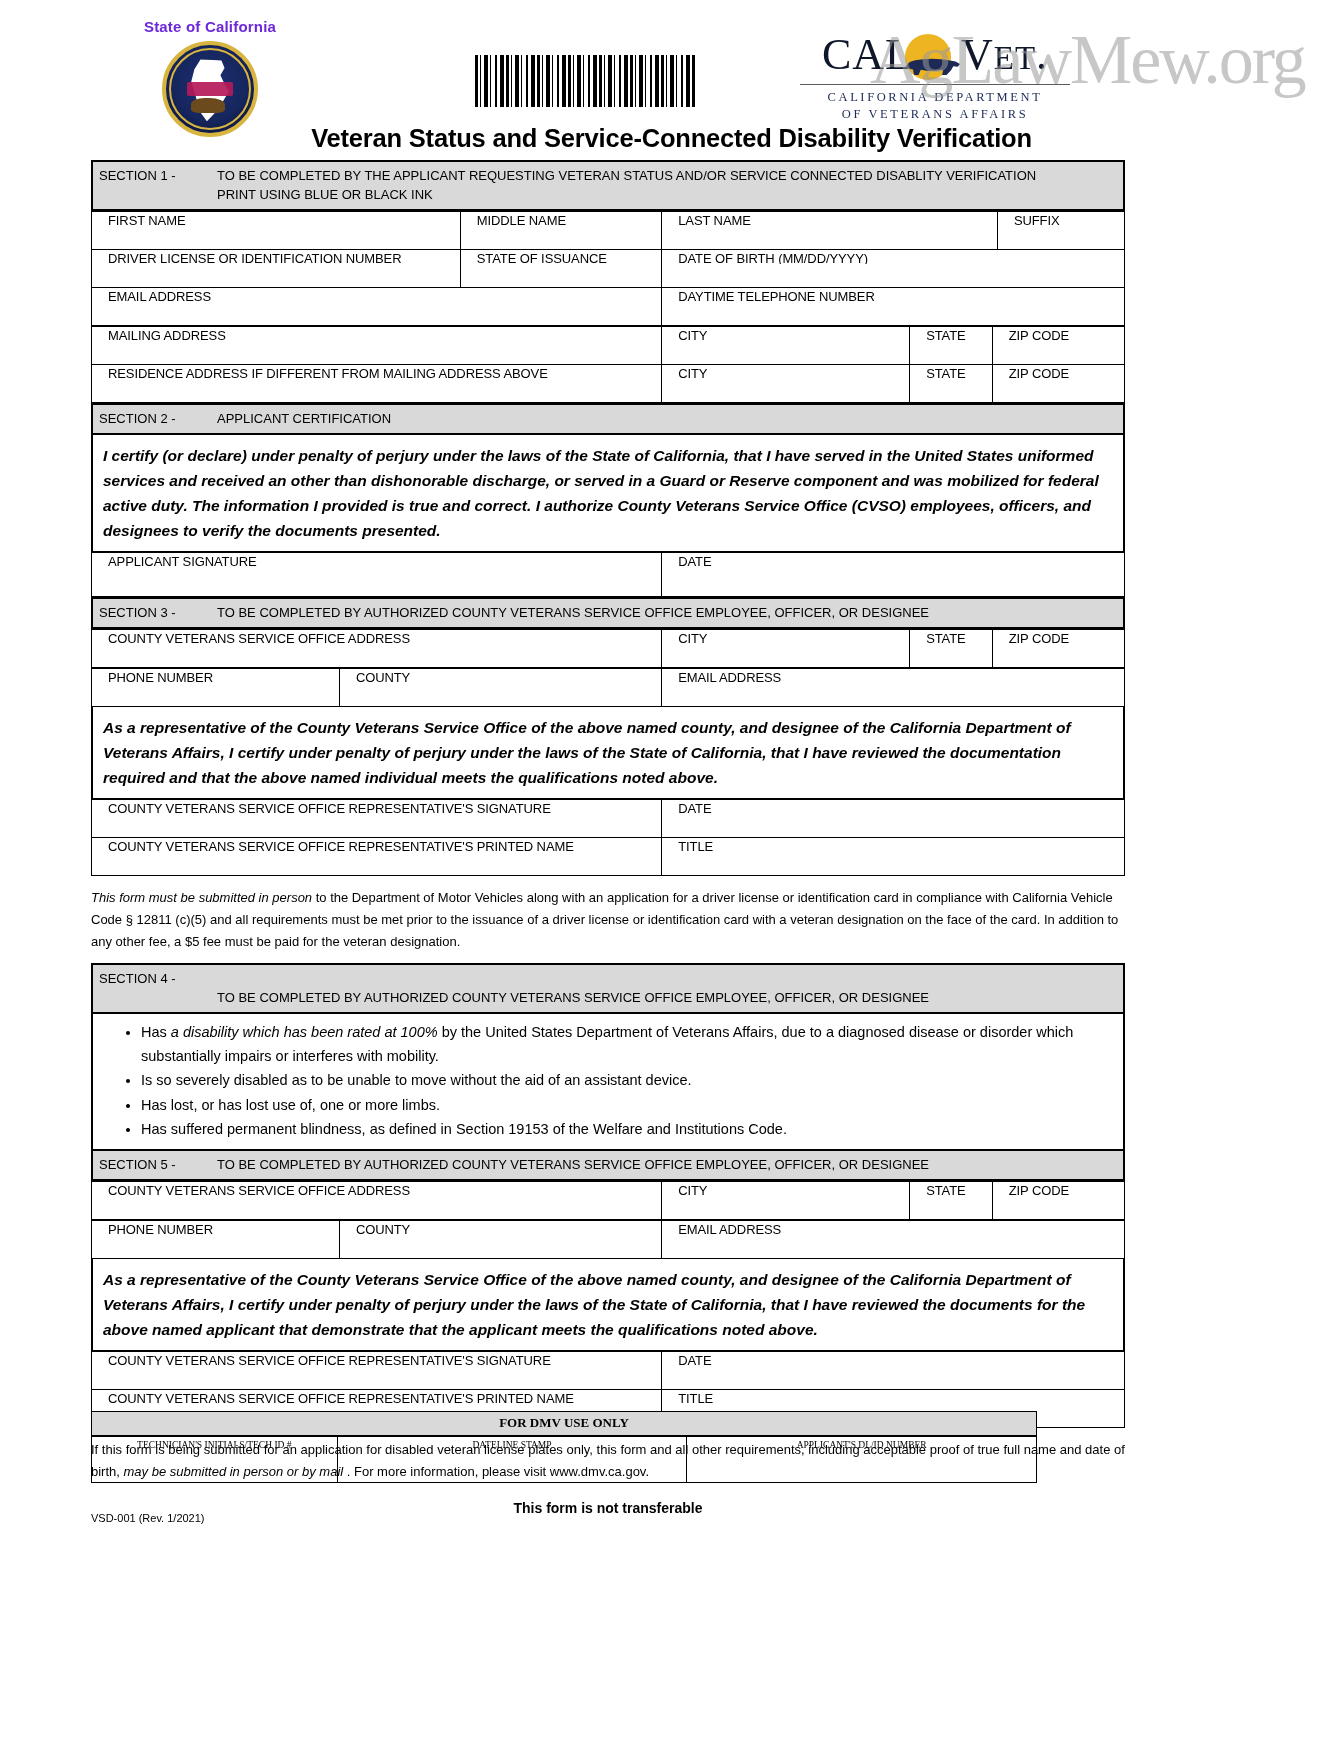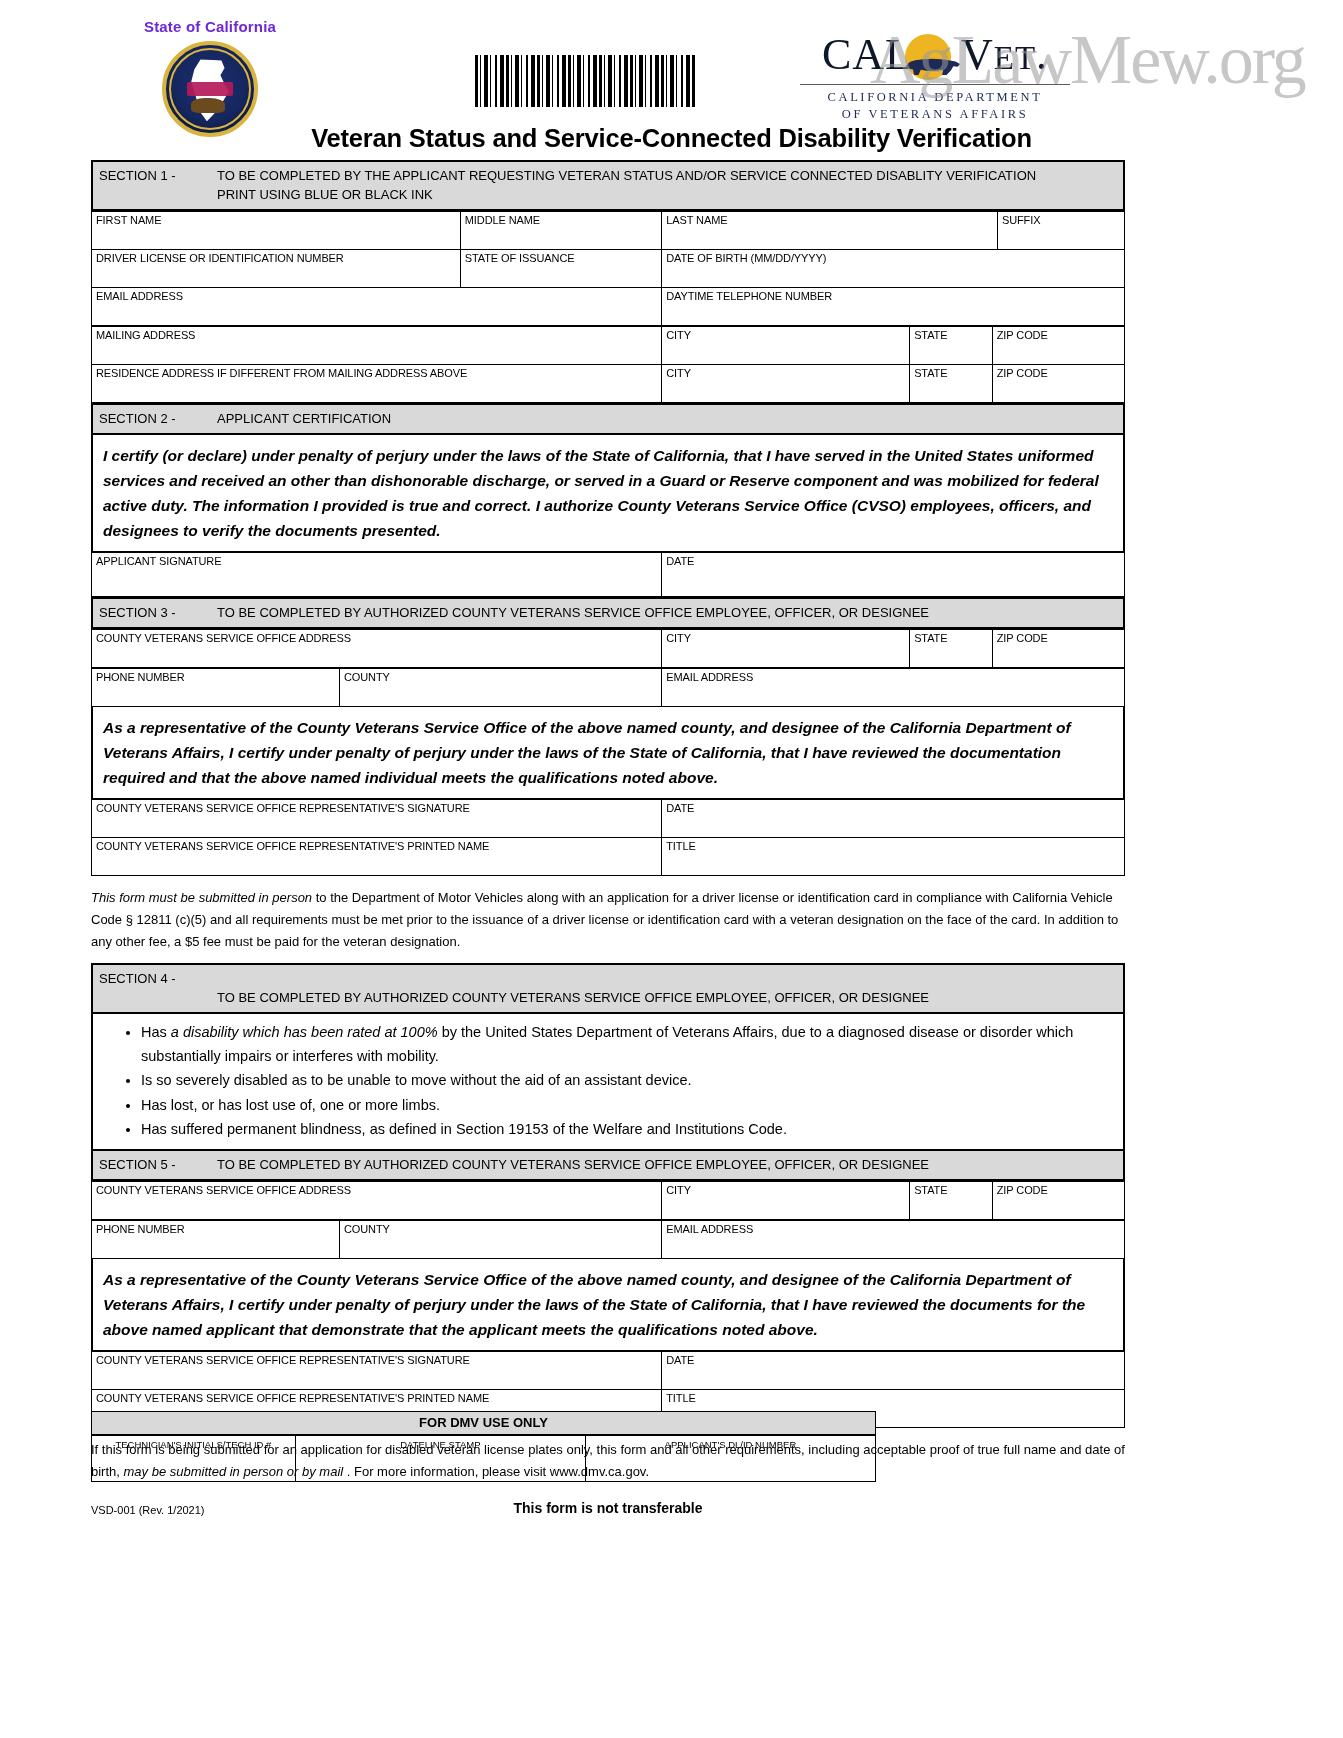--- a/index.html
+++ b/index.html
@@ -65,46 +65,46 @@
   
   .form { position:absolute; left:91px; top:160px; width:1034px; }
   .sec-head { background:#d9d9d9; border:2px solid #000; border-bottom:2px solid #000;
               padding:4px 6px 5px; }
   .sec-line { display:flex; font-size:13px; font-weight:normal; line-height:19px; }
   .sec-no { width:118px; flex:none; }
   .sec-line.indent { padding-left:118px; }
 
   table.grid { width:100%; border-collapse:collapse; table-layout:fixed; }
   table.grid td { border:1px solid #000; vertical-align:top; padding:3px 4px 0; height:38px; }
-  .fl { font-size:11px; line-height:11px; letter-spacing:-.1px; white-space:nowrap;
-        overflow:hidden; display:block; }
+  .fl { font-size:13px; line-height:11px; letter-spacing:-.1px; white-space:nowrap;
+        overflow:hidden; display:block;margin-left:12px; }
 
   .cert { border-left:2px solid #000; border-right:2px solid #000; border-bottom:1px solid #000;
           padding:8px 8px 8px 10px; font-style:italic; font-weight:bold; font-size:15.5px;
           line-height:25px; }
 
   .para { font-size:13px; font-weight:normal; line-height:22px; margin:11px 0 0; }
   .para i { font-style:italic; }
 
   .s4body { border-left:2px solid #000; border-right:2px solid #000; padding:4px 8px 6px 6px;
             font-size:14.5px; line-height:23px; }
   .s4body ul { margin:3px 0 0; padding-left:42px; list-style:disc; }
   .s4body li { margin-bottom:1px; line-height:23.5px; }
   .s4body li i { font-style:italic; }
 
   
-  .dmv { position:absolute; left:91px; top:1411px; width:785px; }
+  .dmv { position:absolute; left:91px; top:1411px; width:946px;font-family:Liberation Serif, serif; }
   .dmv-title { background:#d9d9d9; border:1px solid #000; text-align:center;
                font-size:13px; font-weight:bold; padding:3px 0 4px; }
   table.dmv-grid { width:100%; border-collapse:collapse; table-layout:fixed; }
   table.dmv-grid td { border:1px solid #000; height:46px; vertical-align:top;
                       text-align:center; padding-top:3px; font-size:9.5px;margin-top:48px; }
 
   .footer-row { position:absolute; left:91px; top:1500px; width:1034px; }
-  .rev { position:absolute; left:0; top:4px; font-size:11px; }
+  .rev { position:absolute; left:0; top:12px; font-size:11px; }
   .nottrans { position:absolute; left:0; top:0; width:1034px; text-align:center;
               font-size:14px; font-weight:bold; }
 </style>
 </head>
 <body>
 
 <div class="page">
 
   <div class="header">
 

